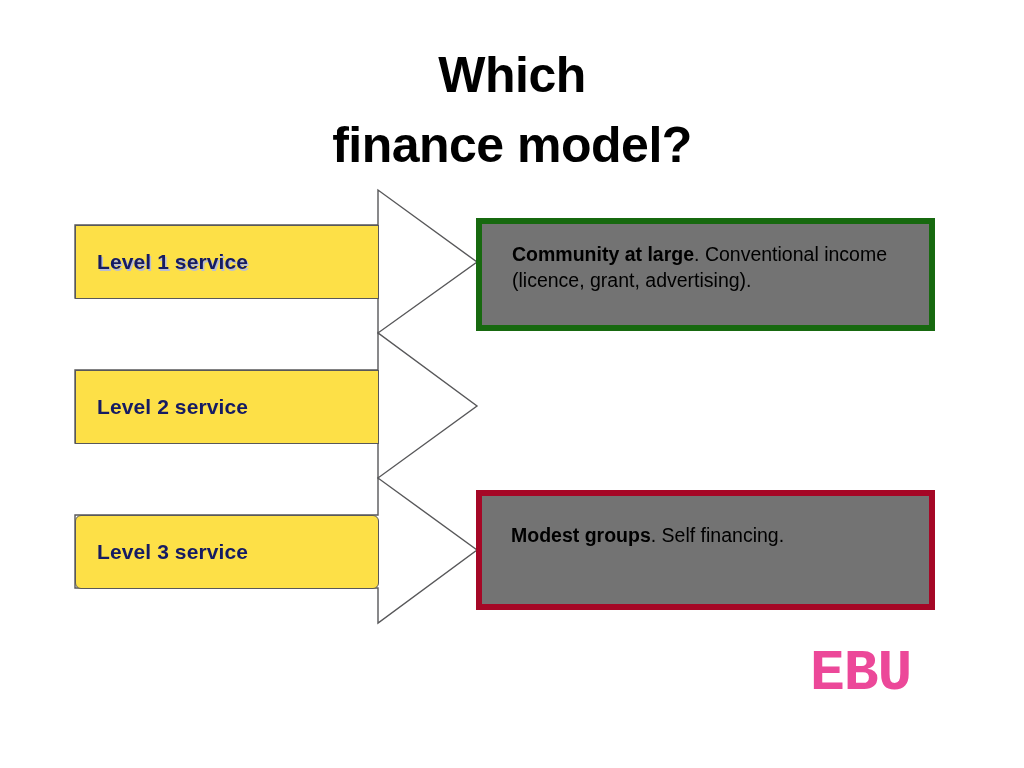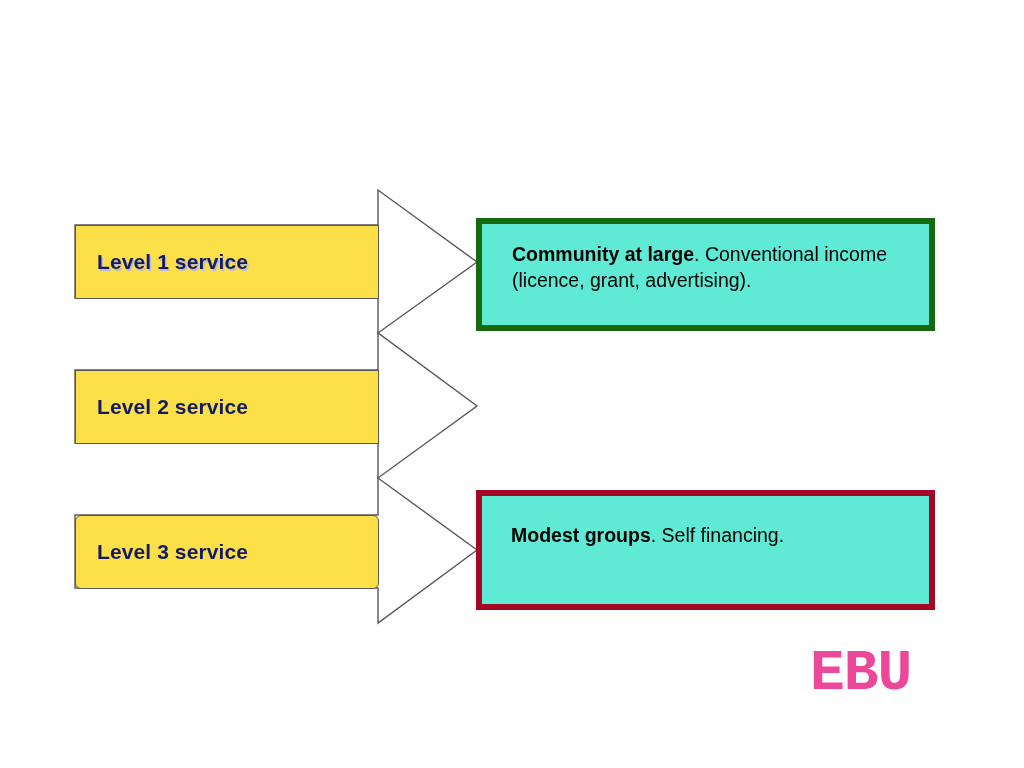--- a/index.html
+++ b/index.html
@@ -73,21 +73,21 @@
   }
   #level-box-1 { top: 225px; }
   #level-box-2 { top: 370px; }
   #level-box-3 { top: 515px; border-radius: 6px; }
 
   
   .model-box {
     position: absolute;
     left: 476px;
     width: 459px;
-    background: #5eead4;
+    background: #737373;
     box-sizing: border-box;
     display: block;
   }
   .model-text {
     font-size: 19.5px;
     line-height: 25.5px;
     color: #000000;
   }
   .model-text .lead { font-weight: bold; }
 
@@ -121,20 +121,24 @@
     letter-spacing: -1px;
     line-height: 62px;
     font-family: Liberation Mono, monospace;
   }
 </style>
 </head>
 <body>
 
 <div id="slide">
 
+  <div class="title-block">
+    <span class="title-line">Which</span>
+    <span class="title-line">finance model?</span>
+  </div>
 
   <svg id="arrow-layer" viewBox="0 0 1024 768">
 
     <g>
       <polygon class="arrow-shape" points="75,225 378,225 378,190 477,262 378,333 378,298 75,298"></polygon>
     </g>
 
     <g>
       <polygon class="arrow-shape" points="75,370 378,370 378,333 477,406 378,478 378,443 75,443"></polygon>
     </g>

